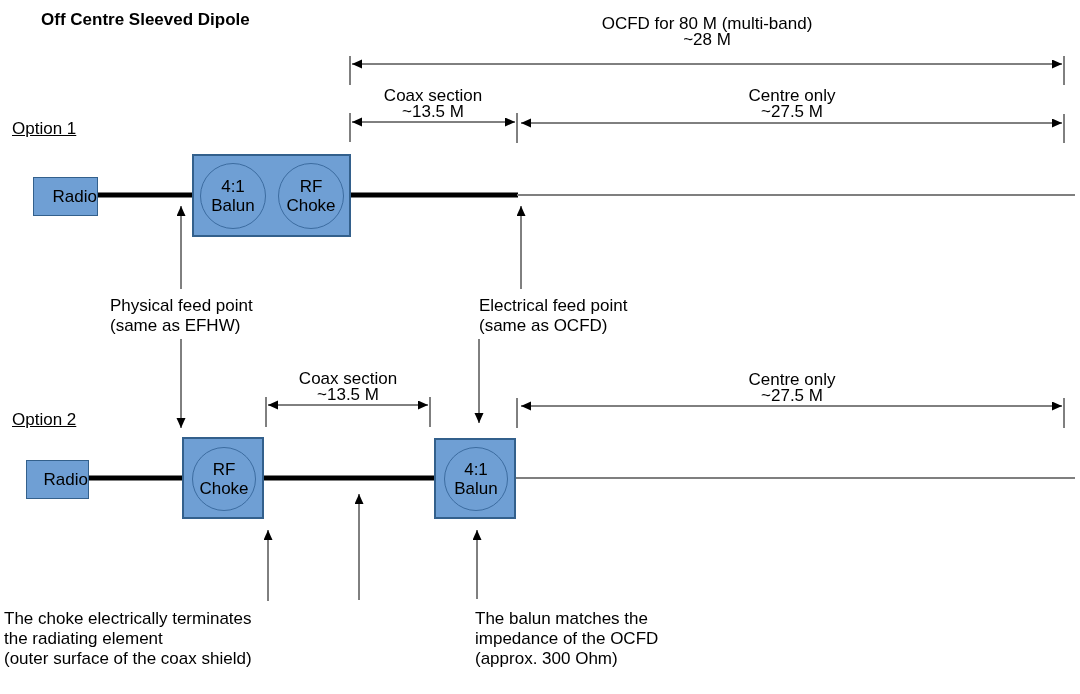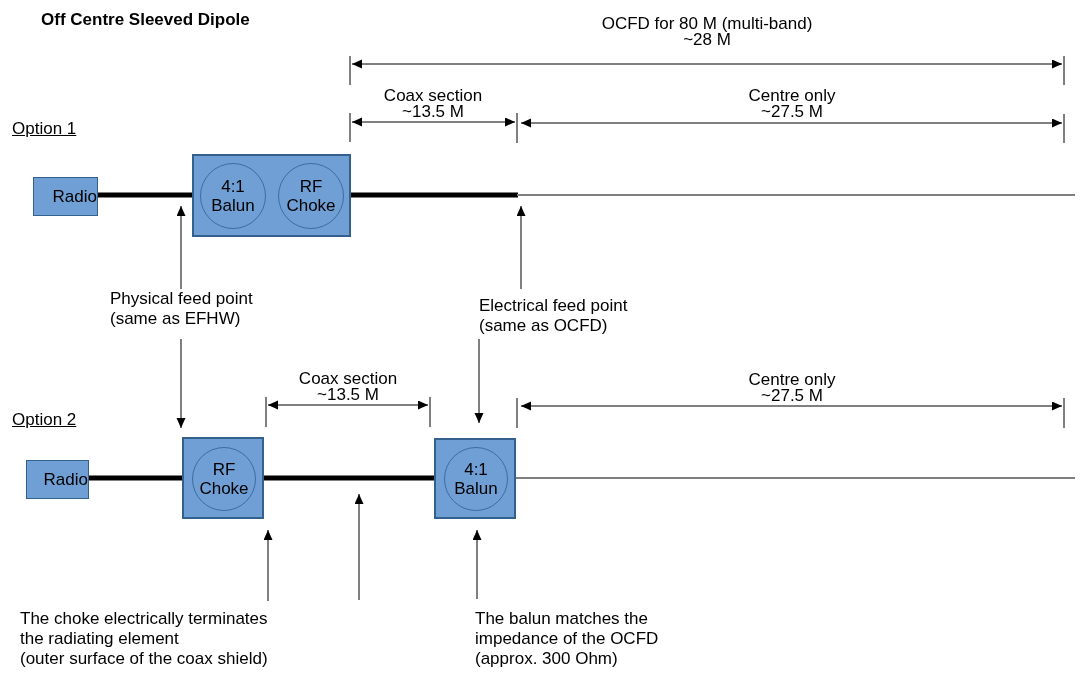--- a/index.html
+++ b/index.html
@@ -114,38 +114,38 @@
   <div class="box radio" style="left:33px;top:177px;width:65px;height:39px">
       <span>Radio</span>
     </div>
   <div class="box" style="left:192px;top:154px;width:159px;height:83px">
     <div class="circle" style="left:6px;top:7px;width:66px;height:66px"><span>4:1
 Balun</span></div>
     <div class="circle" style="left:84px;top:7px;width:66px;height:66px"><span>RF
 Choke</span></div>
   </div>
 
-  <div class="note" style="left:110px;top:289px">Physical feed point
+  <div class="note" style="left:110px;top:296px">Physical feed point
 (same as EFHW)</div>
   <div class="note" style="left:479px;top:296px">Electrical feed point
 (same as OCFD)</div>
 
   <div class="opt-label" style="left:12px;top:410px">Option 2</div>
   <div class="box radio" style="left:26px;top:460px;width:63px;height:39px">
       <span>Radio</span>
     </div>
   <div class="box" style="left:182px;top:437px;width:82px;height:82px">
     <div class="circle" style="left:8px;top:8px;width:64px;height:64px"><span>RF
 Choke</span></div>
   </div>
   <div class="box" style="left:434px;top:438px;width:82px;height:81px">
     <div class="circle" style="left:8px;top:7px;width:64px;height:64px"><span>4:1
 Balun</span></div>
   </div>
 
-  <div class="note" style="left:20px;top:609px">The choke electrically terminates
+  <div class="note" style="left:4px;top:609px">The choke electrically terminates
 the radiating element
 (outer surface of the coax shield)</div>
   <div class="note" style="left:475px;top:609px">The balun matches the
 impedance of the OCFD
 (approx. 300 Ohm)</div>
 
 </div>
 
 </body></html>

